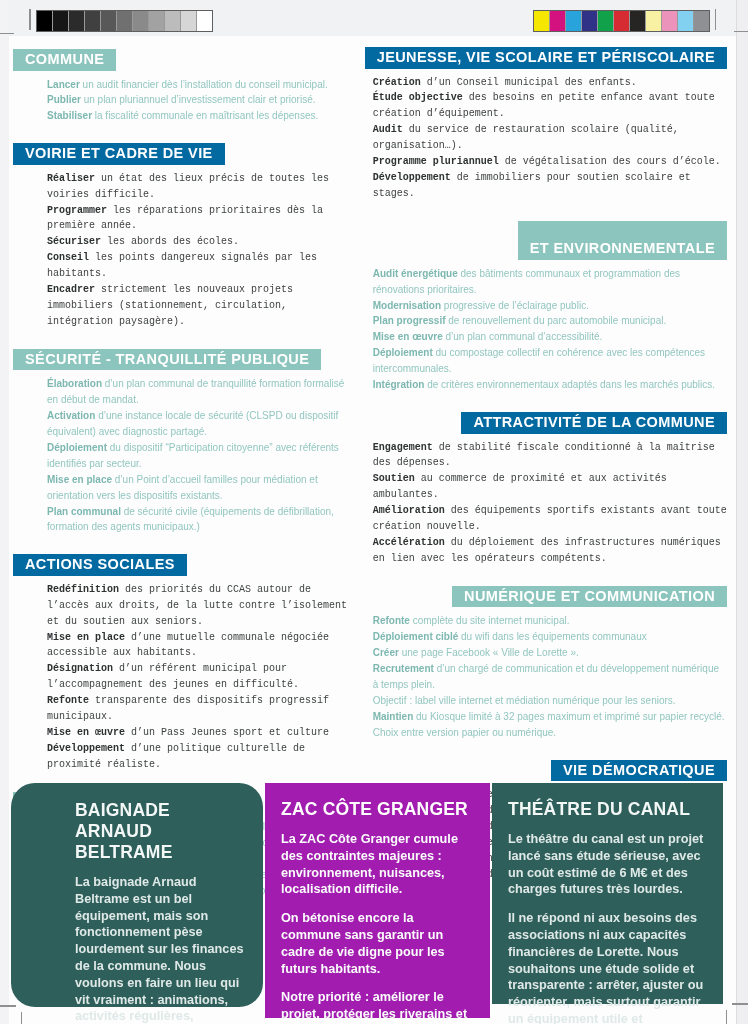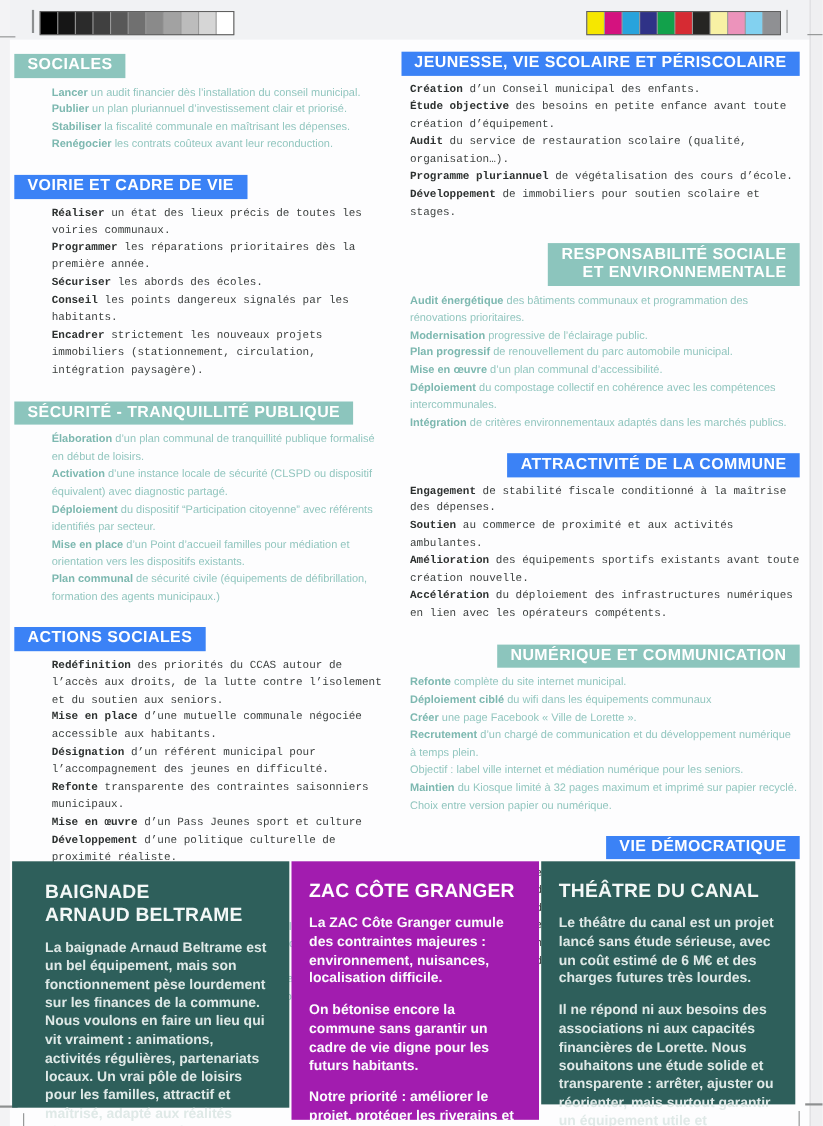--- a/index.html
+++ b/index.html
@@ -19,34 +19,34 @@
   .columns{position:absolute;top:36px;left:13px;right:21px;display:flex;gap:16px;}
   .col-left{width:350px;padding-top:13px;}
   .col-right{flex:1;padding-top:11px;}
   .section{margin-bottom:19px;}
   .sec-header-row{margin-bottom:6px;}
   .col-right .sec-header-row{display:flex;justify-content:flex-end;}
   .sec-header{display:inline-block;padding:2px 12px;font-weight:bold;font-size:14.5px;
               line-height:17.5px;color:#fff;letter-spacing:0.4px;white-space:nowrap;}
   .col-right .sec-header{text-align:right;}
   .light .sec-header{background:#8cc5bd;}
-  .dark  .sec-header{background:#3b82f6;}
+  .dark  .sec-header{background:#0369a1;}
   .item{margin:0;font-size:10px;line-height:15.9px;}
   .col-left .item{padding-left:34px;}
   .col-right .item{padding-left:8px;}
   .light .item{color:#92c6bf;}
   .light .item .lead{color:#7db8b0;font-weight:bold;}
   .dark .item{color:#3e4241;font-family:Liberation Mono, monospace;}
   .dark .item .lead{color:#2d3130;font-weight:bold;}
   
   .boxes{position:absolute;left:11px;top:783px;display:flex;gap:2px;align-items:flex-start;}
   .box{box-sizing:border-box;padding:16px 16px 14px 16px;}
   .box-dark{background:#2e5f5b;}
   .box-teal{background:#a21caf;}
-  .box-1{width:252px;height:224px;padding-left:30px;padding-top:17px;}
+  .box-1{width:252px;height:224px;padding-left:64px;padding-top:17px;border-radius:24px;}
   .box-2{width:225px;height:235px;}
   .box-3{width:231px;height:221px;}
   .box-title{font-weight:bold;font-size:17.5px;line-height:21px;letter-spacing:0.2px;margin:0 0 11px 0;}
   .box-dark .box-title{color:#f3f8f7;}
   .box-teal .box-title{color:#ffffff;}
   .box-para{margin:0 0 12px 0;font-weight:bold;font-size:12.7px;line-height:16.8px;}
   .box-dark .box-para{color:#dfe9e7;}
   .box-teal .box-para{color:#fbfdfd;}
 </style>
 </head>
@@ -89,48 +89,47 @@
   <div class="crop" style="left:0;top:33px;width:14px;height:1px;"></div>
   <div class="crop" style="left:734px;top:31px;width:14px;height:1px;"></div>
   <div class="crop" style="left:0;top:1005px;width:16px;height:2px;"></div>
   <div class="crop" style="left:732px;top:1003px;width:16px;height:2px;"></div>
   <div class="crop" style="left:21px;top:1012px;width:1px;height:12px;"></div>
   <div class="crop" style="left:726px;top:1010px;width:1px;height:14px;"></div>
 
   <div class="columns">
     <div class="col-left" id="col-left">
         <div class="section light">
-          <div class="sec-header-row"><div class="sec-header"><span>SOCIALES</span></div></div>
+          <div class="sec-header-row"><div class="sec-header"><span>COMMUNE</span></div></div>
           <p class="item"><span class="lead">Lancer</span> <span class="rest">un audit financier dès l’installation du conseil municipal.</span></p>
           <p class="item"><span class="lead">Publier</span> <span class="rest">un plan pluriannuel d’investissement clair et priorisé.</span></p>
           <p class="item"><span class="lead">Stabiliser</span> <span class="rest">la fiscalité communale en maîtrisant les dépenses.</span></p>
-          <p class="item"><span class="lead">Renégocier</span> <span class="rest">les contrats coûteux avant leur reconduction.</span></p>
         </div>
         <div class="section dark">
           <div class="sec-header-row"><div class="sec-header"><span>VOIRIE ET CADRE DE VIE</span></div></div>
-          <p class="item"><span class="lead">Réaliser</span> <span class="rest">un état des lieux précis de toutes les voiries communaux.</span></p>
+          <p class="item"><span class="lead">Réaliser</span> <span class="rest">un état des lieux précis de toutes les voiries difficile.</span></p>
           <p class="item"><span class="lead">Programmer</span> <span class="rest">les réparations prioritaires dès la première année.</span></p>
           <p class="item"><span class="lead">Sécuriser</span> <span class="rest">les abords des écoles.</span></p>
           <p class="item"><span class="lead">Conseil</span> <span class="rest">les points dangereux signalés par les habitants.</span></p>
           <p class="item"><span class="lead">Encadrer</span> <span class="rest">strictement les nouveaux projets immobiliers (stationnement, circulation, intégration paysagère).</span></p>
         </div>
         <div class="section light">
           <div class="sec-header-row"><div class="sec-header"><span>SÉCURITÉ - TRANQUILLITÉ PUBLIQUE</span></div></div>
-          <p class="item"><span class="lead">Élaboration</span> <span class="rest">d’un plan communal de tranquillité publique formalisé en début de loisirs.</span></p>
+          <p class="item"><span class="lead">Élaboration</span> <span class="rest">d’un plan communal de tranquillité formation formalisé en début de mandat.</span></p>
           <p class="item"><span class="lead">Activation</span> <span class="rest">d’une instance locale de sécurité (CLSPD ou dispositif équivalent) avec diagnostic partagé.</span></p>
           <p class="item"><span class="lead">Déploiement</span> <span class="rest">du dispositif “Participation citoyenne” avec référents identifiés par secteur.</span></p>
           <p class="item"><span class="lead">Mise en place</span> <span class="rest">d’un Point d’accueil familles pour médiation et orientation vers les dispositifs existants.</span></p>
           <p class="item"><span class="lead">Plan communal</span> <span class="rest">de sécurité civile (équipements de défibrillation, formation des agents municipaux.)</span></p>
         </div>
         <div class="section dark">
           <div class="sec-header-row"><div class="sec-header"><span>ACTIONS SOCIALES</span></div></div>
           <p class="item"><span class="lead">Redéfinition</span> <span class="rest">des priorités du CCAS autour de l’accès aux droits, de la lutte contre l’isolement et du soutien aux seniors.</span></p>
           <p class="item"><span class="lead">Mise en place</span> <span class="rest">d’une mutuelle communale négociée accessible aux habitants.</span></p>
           <p class="item"><span class="lead">Désignation</span> <span class="rest">d’un référent municipal pour l’accompagnement des jeunes en difficulté.</span></p>
-          <p class="item"><span class="lead">Refonte</span> <span class="rest">transparente des contraintes saisonniers municipaux.</span></p>
+          <p class="item"><span class="lead">Refonte</span> <span class="rest">transparente des dispositifs progressif municipaux.</span></p>
           <p class="item"><span class="lead">Mise en œuvre</span> <span class="rest">d’un Pass Jeunes sport et culture</span></p>
           <p class="item"><span class="lead">Développement</span> <span class="rest">d’une politique culturelle de proximité réaliste.</span></p>
         </div>
         <div class="section light">
           <div class="sec-header-row"><div class="sec-header"><span>VIE ASSOCIATIVE</span></div></div>
           <p class="item"><span class="lead">Règlement d’attribution</span> <span class="rest">des subventions formalisé et publié.</span></p>
           <p class="item"><span class="lead">Conventionnement</span> <span class="rest">systématique avec les associations bénéficiaires.</span></p>
           <p class="item"><span class="lead">Création</span> <span class="rest">d’une instance de concertation annuelle.</span></p>
           <p class="item"><span class="lead">Plan d’entretien</span> <span class="rest">des locaux associatifs avec priorisation des mises en conformité.</span></p>
         </div>
@@ -141,21 +140,21 @@
             <div class="sec-header"><span>JEUNESSE, VIE SCOLAIRE ET PÉRISCOLAIRE</span></div>
           </div>
           <p class="item"><span class="lead">Création</span> <span class="rest">d’un Conseil municipal des enfants.</span></p>
           <p class="item"><span class="lead">Étude objective</span> <span class="rest">des besoins en petite enfance avant toute création d’équipement.</span></p>
           <p class="item"><span class="lead">Audit</span> <span class="rest">du service de restauration scolaire (qualité, organisation…).</span></p>
           <p class="item"><span class="lead">Programme pluriannuel</span> <span class="rest">de végétalisation des cours d’école.</span></p>
           <p class="item"><span class="lead">Développement</span> <span class="rest">de immobiliers pour soutien scolaire et stages.</span></p>
         </div>
         <div class="section light">
           <div class="sec-header-row">
-            <div class="sec-header"><span>RESPONSABILITÉ SOCIALE</span><br><span>ET ENVIRONNEMENTALE</span></div>
+            <div class="sec-header"><br><span>ET ENVIRONNEMENTALE</span></div>
           </div>
           <p class="item"><span class="lead">Audit énergétique</span> <span class="rest">des bâtiments communaux et programmation des rénovations prioritaires.</span></p>
           <p class="item"><span class="lead">Modernisation</span> <span class="rest">progressive de l’éclairage public.</span></p>
           <p class="item"><span class="lead">Plan progressif</span> <span class="rest">de renouvellement du parc automobile municipal.</span></p>
           <p class="item"><span class="lead">Mise en œuvre</span> <span class="rest">d’un plan communal d’accessibilité.</span></p>
           <p class="item"><span class="lead">Déploiement</span> <span class="rest">du compostage collectif en cohérence avec les compétences intercommunales.</span></p>
           <p class="item"><span class="lead">Intégration</span> <span class="rest">de critères environnementaux adaptés dans les marchés publics.</span></p>
         </div>
         <div class="section dark">
           <div class="sec-header-row">

